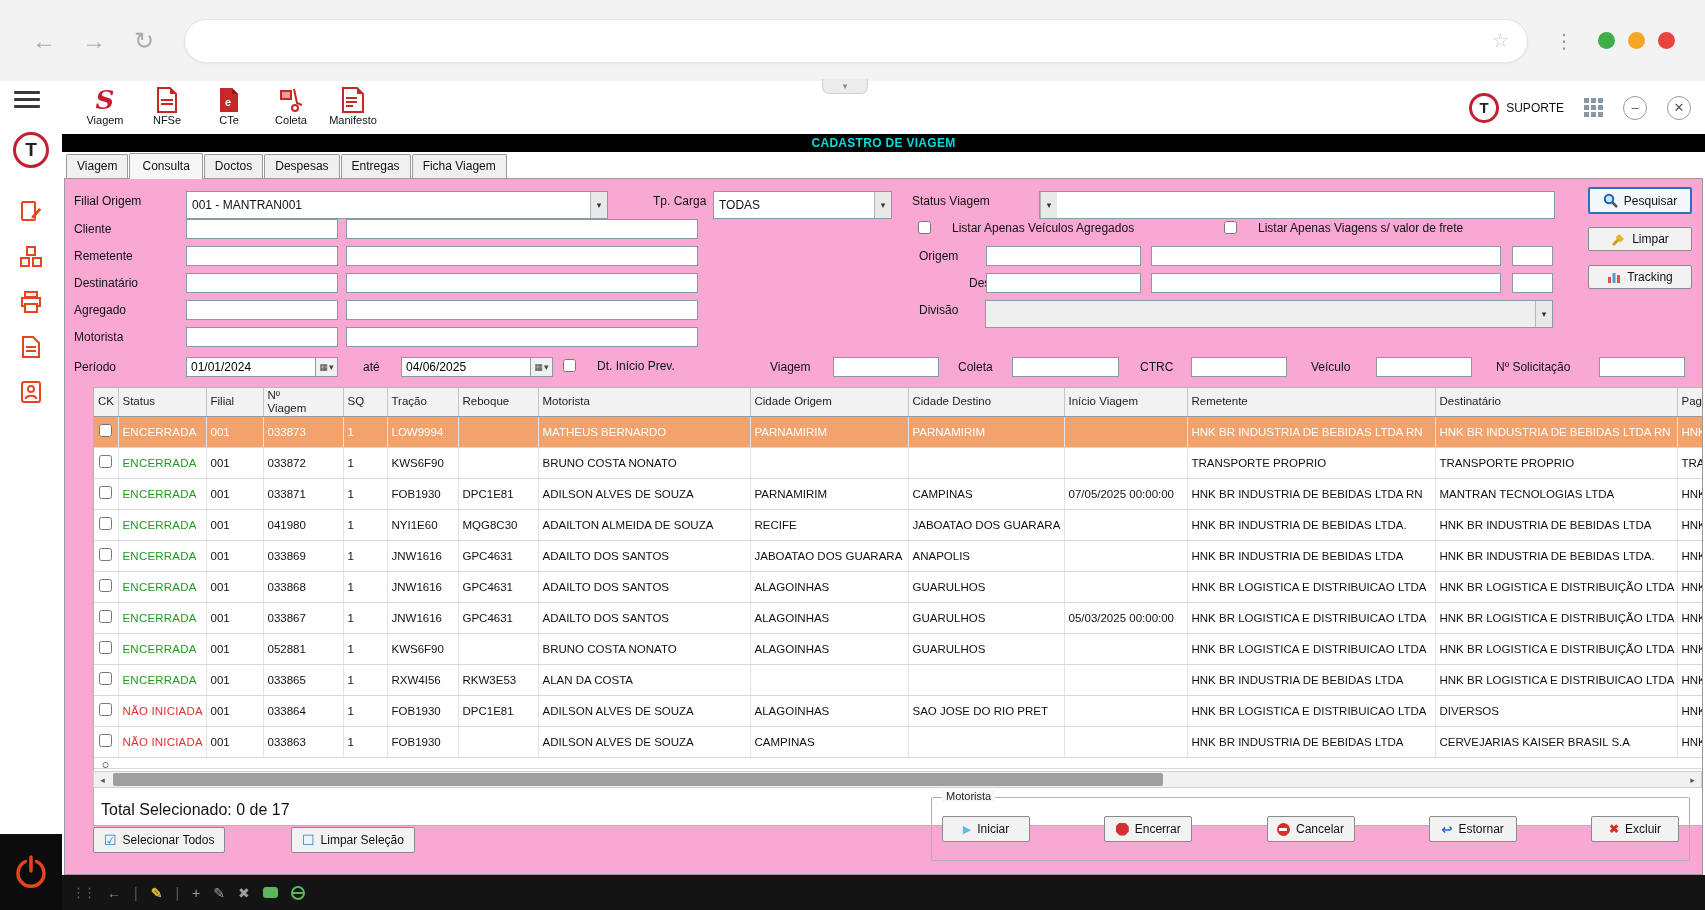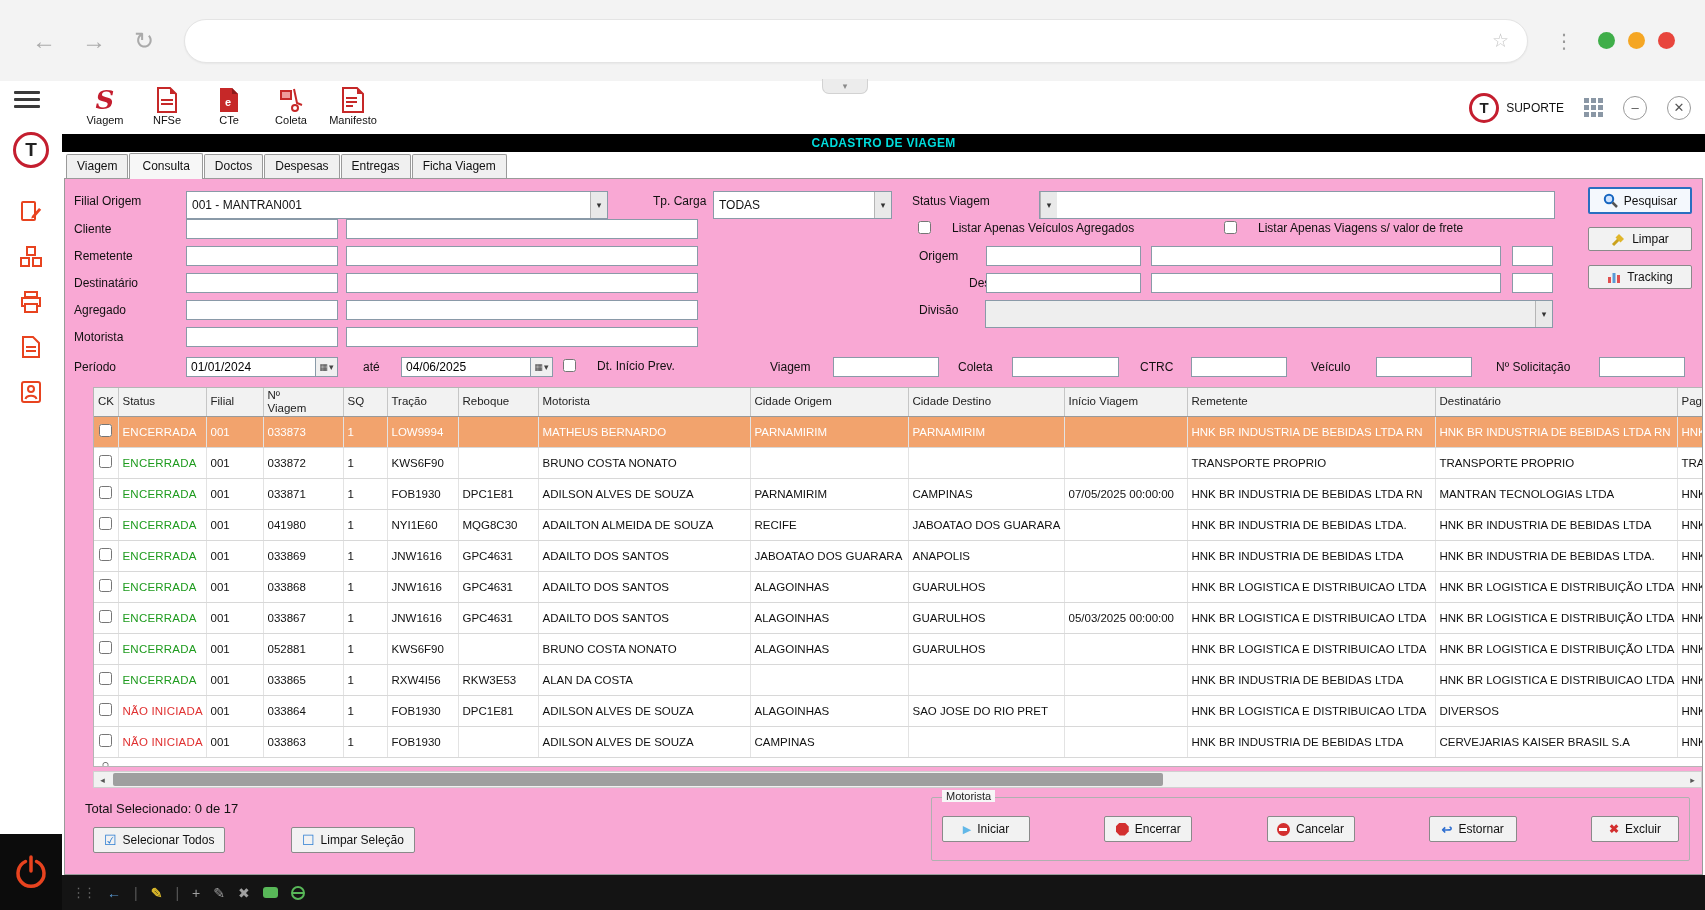--- a/index.html
+++ b/index.html
@@ -56,41 +56,41 @@
   .combo .arr{width:17px;height:100%;display:flex;align-items:center;justify-content:center;background:#e9e9e9;border-left:1px solid #b5b5b5;font-size:9px;color:#333}
   .combo.disabled{background:#eeeeee}
   .fcheck{position:absolute;display:flex;align-items:flex-start;gap:21px;font-size:12px;white-space:nowrap}
   .datebox{position:absolute;display:flex;height:20px}
   .datebox input{width:130px;height:20px;border:1px solid #8a9aa8;font-size:12px;padding:0 4px;font-family:inherit;outline:none}
   .cal-btn{width:22px;height:20px;border:1px solid #8a9aa8;border-left:none;background:#f0f0f0;display:flex;align-items:center;justify-content:center;gap:1px;font-size:9px;color:#444;cursor:pointer}
   .act-btn{position:absolute;right:10px;width:104px;height:24px;background:#f2f2f2;border:1px solid #8a8a8a;display:flex;align-items:center;justify-content:center;gap:6px;font-size:12px;border-radius:2px;cursor:pointer}
   .act-btn.primary{height:27px;border:2px solid #2a6fc0;background:#f4f8fd}
 
   
-  .grid-wrap{position:absolute;left:28px;top:208px;right:0;height:380px;overflow:hidden;background:#fff;border:1px solid #b5b5b5;border-right:none}
+  .grid-wrap{position:absolute;left:28px;top:208px;right:0;height:439px;overflow:hidden;background:#fff;border:1px solid #b5b5b5;border-right:none}
   table.grid{border-collapse:collapse;table-layout:fixed;width:1683px}
   table.grid th{height:28px;background:#f2f2f2;border-right:1px solid #c6c6c6;border-bottom:1px solid #9a9a9a;font-size:11.5px;font-weight:normal;color:#222;text-align:left;padding:0 4px;white-space:pre-line;line-height:13px;vertical-align:middle;cursor:pointer}
   table.grid td{height:31px;border-right:1px solid #e3e3e3;border-bottom:1px solid #d8d8d8;font-size:11.5px;padding:0 4px;white-space:nowrap;overflow:hidden;background:#fff}
   table.grid td.c-ck,table.grid th.c-ck{text-align:center;padding:0}
   tr[data-selected="true"] td{background:#f2a36d;color:#fff}
   td.c-status span{letter-spacing:.2px}
   tr[data-status-row="green"] td.c-status span{color:#1e9b1e}
   tr[data-status-row="red"] td.c-status span{color:#e03131}
   tr[data-selected="true"] td.c-status span{color:#fff}
   .sliver{height:11px;overflow:hidden;background:#fff;border-bottom:1px solid #d8d8d8;display:flex}
   .sliver input{margin:4px 0 0 5px}
 
   .hscroll{position:absolute;left:28px;right:0;top:592px;height:17px;background:#f1f1f1;border:1px solid #d0d0d0}
   .hs-btn{position:absolute;top:0;width:17px;height:100%;display:flex;align-items:center;justify-content:center;font-size:9px;color:#555;background:#f1f1f1;cursor:pointer}
   .hs-left{left:0}.hs-right{right:0}
   .hs-thumb{position:absolute;left:19px;top:1px;height:13px;width:1050px;background:#9f9f9f;border-radius:2px;cursor:grab}
 
   
   .bottom{position:absolute;left:0;right:0;top:616px;height:80px}
-  .total{position:absolute;left:20px;top:6px;font-size:13px}
+  .total{position:absolute;left:36px;top:6px;font-size:16px}
   .sel-btn{position:absolute;top:32px;height:26px;background:#f2f2f2;border:1px solid #8a8a8a;display:flex;align-items:center;gap:6px;font-size:12px;padding:0 10px;border-radius:2px;cursor:pointer}
   .groupbox{position:absolute;left:866px;right:12px;top:2px;height:64px;border:1px solid #b0b0b0;border-radius:2px}
   .gb-legend{position:absolute;top:-8px;left:10px;background:#f7f7f7;padding:0 4px;font-size:11px;color:#222}
   .gb-row{display:flex;justify-content:space-between;align-items:center;height:100%;padding:0 10px}
   .gb-btn{width:88px;height:26px;background:#f2f2f2;border:1px solid #8a8a8a;display:flex;align-items:center;justify-content:center;gap:6px;font-size:12px;border-radius:2px;cursor:pointer}
   .icon-play{color:#62b8e8;font-size:11px}
   .icon-stop{width:13px;height:13px;background:#d32f2f;clip-path:polygon(30% 0,70% 0,100% 30%,100% 70%,70% 100%,30% 100%,0 70%,0 30%)}
   .icon-cancel{width:13px;height:13px;border-radius:50%;background:#d32f2f;position:relative}
   .icon-cancel::after{content:"";position:absolute;left:2.5px;right:2.5px;top:5.5px;height:2.5px;background:#fff}
   .icon-undo{color:#2f6fd0;font-weight:bold;font-size:13px}

